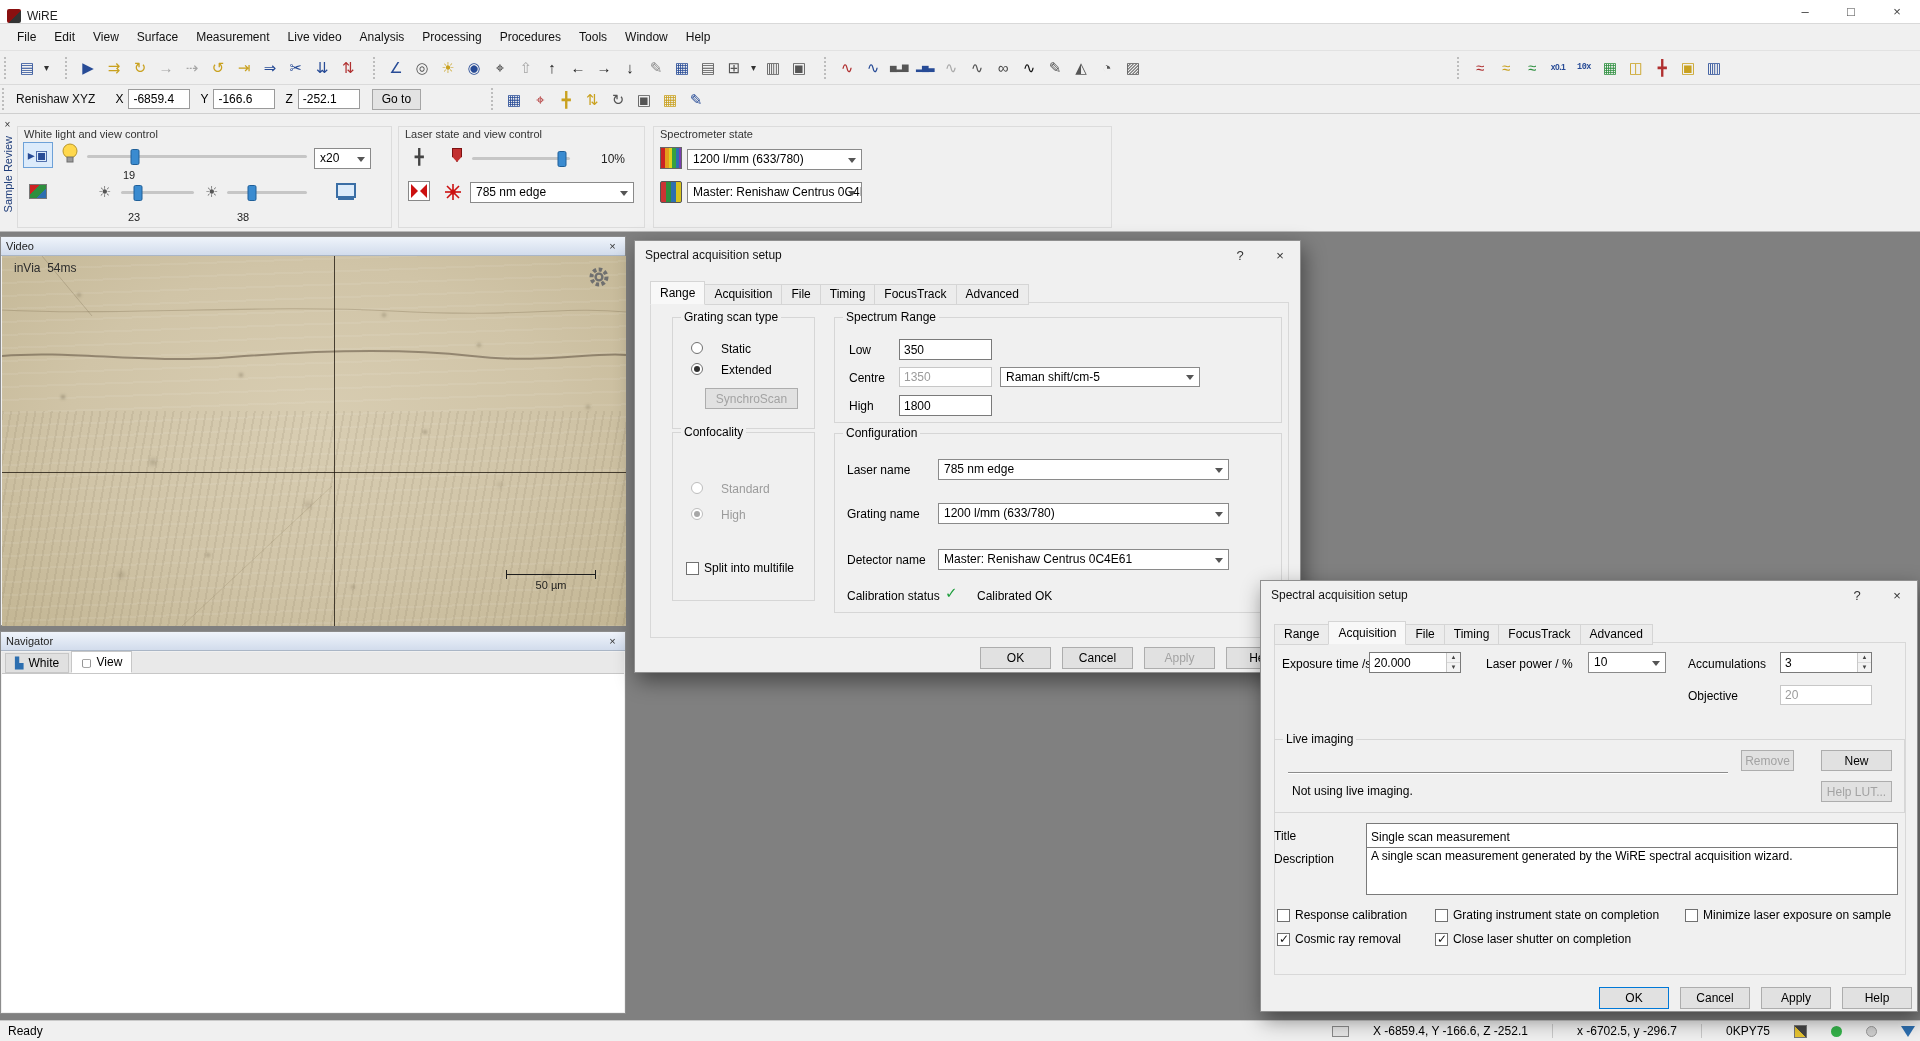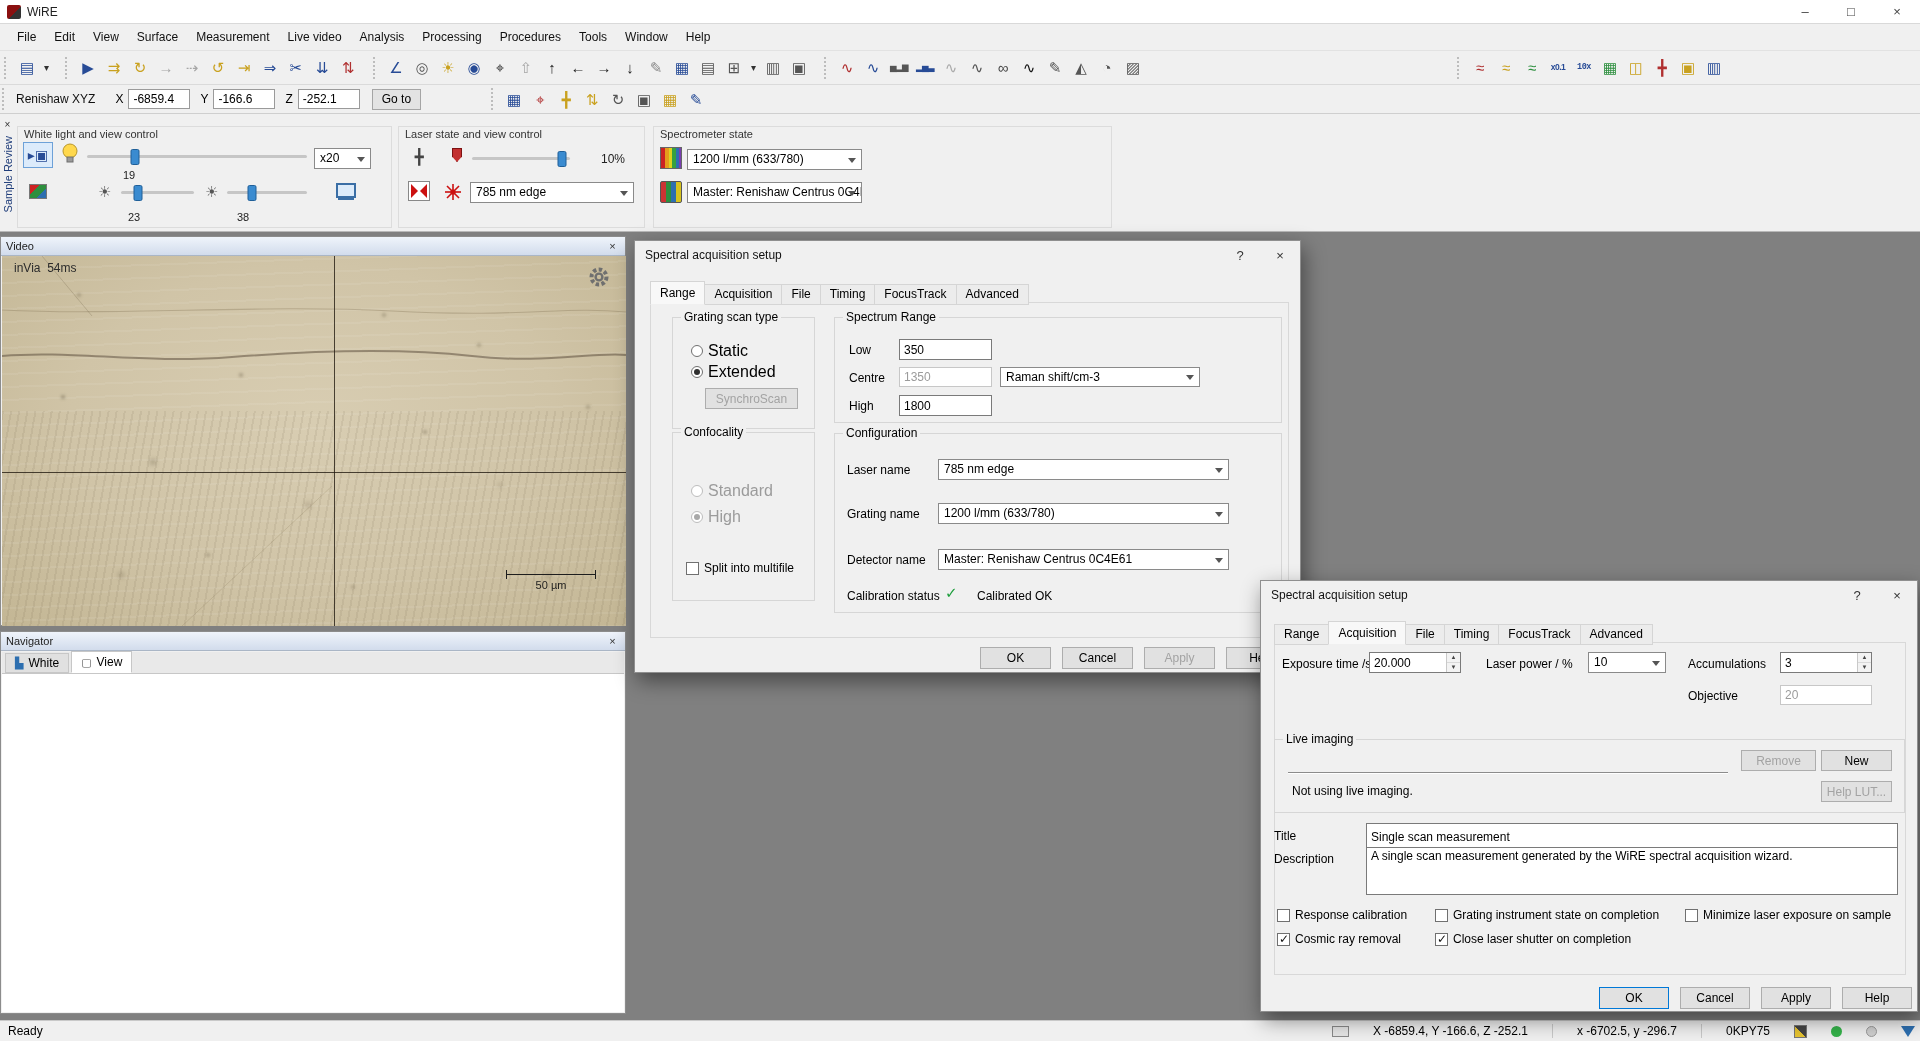--- a/index.html
+++ b/index.html
@@ -2,21 +2,21 @@
 <html><head>
 <meta charset="utf-8">
 <style>
   *{margin:0;padding:0;box-sizing:border-box}
   html,body{width:1920px;height:1041px;overflow:hidden}
   body{font-family:"Liberation Sans","DejaVu Sans",sans-serif;font-size:12px;color:#000;background:#808080}
   .screen{position:relative;width:1920px;height:1041px;background:#808080;overflow:hidden}
   .ab{position:absolute}
 
   
-  .titlebar{position:absolute;left:0;top:0;width:100%;height:24px;background:#ffffff;display:flex;align-items:center;border-bottom:1px solid #d9d9d9}
+  .titlebar{position:absolute;left:0;top:0;width:100%;height:24px;background:#ffffff;display:flex;align-items:flex-end;border-bottom:1px solid #d9d9d9}
   .app-icon{width:14px;height:14px;margin:0 6px 0 7px;background:linear-gradient(135deg,#8a1010 0 55%,#333 55% 100%);border-radius:2px}
   .app-title{font-size:12px;color:#222}
   .win-controls{margin-left:auto;display:flex;height:100%}
   .win-btn{width:46px;height:100%;display:flex;align-items:center;justify-content:center;font-size:13px;color:#444}
 
   .menubar{position:absolute;left:0;top:24px;width:100%;height:27px;background:#f0f0f0;display:flex;align-items:center;padding-left:8px;border-bottom:1px solid #e2e2e2}
   .menu-item{padding:5px 9px;font-size:12px;color:#111}
 
   .toolbar-main{position:absolute;left:0;top:51px;width:100%;height:34px;background:#f0f0f0;display:flex;align-items:center;border-bottom:1px solid #dadada;padding-left:4px}
   .tb-group{display:flex;align-items:center;margin-right:12px}
@@ -91,21 +91,21 @@
   .tab-page{position:absolute;border:1px solid #d8d8d8;background:#f0f0f0}
   .gbox{position:absolute;border:1px solid #d6d6d6}
   .gbox-title{position:absolute;top:-8px;left:8px;background:#f0f0f0;padding:0 3px;font-size:12px;white-space:nowrap}
   .lbl{position:absolute;font-size:12px;white-space:nowrap;color:#000}
   .tin{position:absolute;background:#fff;border:1px solid #7a7a7a;font-size:12px;padding:1px 4px;font-family:inherit;color:#000}
   input.tin{outline:none}
   .tin.disabled{color:#9b9b9b;border-color:#c7c7c7}
   .btn{position:absolute;background:#e1e1e1;border:1px solid #adadad;font-size:12px;text-align:center;font-family:inherit;color:#000}
   .btn.disabled{color:#a3a3a3}
   .btn.default{border:1px solid #0078d7}
-  .radio{position:absolute;display:flex;align-items:center;font-size:16px;gap:5px}
+  .radio{position:absolute;display:flex;font-size:12px;gap:18px}
   .radio .rdot{width:12px;height:12px;border:1px solid #707070;border-radius:50%;background:#fff;position:relative;flex:none}
   .radio.selected .rdot::after{content:"";position:absolute;left:2px;top:2px;width:6px;height:6px;border-radius:50%;background:#2f2f2f}
   .radio.disabled{color:#9b9b9b}
   .radio.disabled .rdot{border-color:#bdbdbd}
   .radio.disabled.selected .rdot::after{background:#a8a8a8}
   .chk{position:absolute;display:flex;align-items:center;font-size:12px;gap:5px}
   .chk .cbox{width:13px;height:13px;border:1px solid #707070;background:#fff;position:relative;flex:none}
   .chk .cbox.checked::after{content:"✓";position:absolute;left:1px;top:-2px;font-size:12px;color:#111}
   .spin{position:absolute;background:#fff;border:1px solid #7a7a7a}
   .spin input{position:absolute;left:0;top:0;bottom:0;width:calc(100% - 15px);border:none;outline:none;font-size:12px;padding:1px 4px;font-family:inherit;background:transparent}
@@ -420,21 +420,21 @@
       <button class="btn disabled" style="left:32px;top:70px;width:93px;height:21px">SynchroScan</button>
     </div>
 
     <div class="gbox" style="left:199px;top:76px;width:448px;height:106px">
       <span class="gbox-title">Spectrum Range</span>
       <span class="lbl" style="left:14px;top:25px">Low</span>
       <input class="tin" style="left: 64px; top: 21px; width: 93px; height: 21px;" value="350">
       <span class="lbl" style="left:14px;top:53px">Centre</span>
       <input class="tin disabled" style="left: 64px; top: 49px; width: 93px; height: 20px;" value="1350">
       <div class="combo" style="left:165px;top:49px;width:200px;height:20px">
-        <span>Raman shift/cm-3</span>
+        <span>Raman shift/cm-5</span>
         <span class="caret"></span>
       </div>
       <span class="lbl" style="left:14px;top:81px">High</span>
       <input class="tin" style="left: 64px; top: 77px; width: 93px; height: 21px;" value="1800">
     </div>
 
     <div class="gbox" style="left:37px;top:191px;width:143px;height:169px">
       <span class="gbox-title">Confocality</span>
       <label class="radio disabled" style="left:18px;top:49px">
         <span class="rdot"></span>
@@ -517,21 +517,21 @@
           <span class="sb">▼</span>
         </span>
     </div>
     <span class="lbl" style="left:427px;top:108px">Objective</span>
     <input class="tin disabled" style="left: 519px; top: 104px; width: 92px; height: 20px;" value="20">
 
     <div class="gbox" style="left:13px;top:158px;width:631px;height:74px">
       <span class="gbox-title">Live imaging</span>
       <div class="hline" style="left:13px;top:32px;width:440px"></div>
       <span class="lbl" style="left:17px;top:44px">Not using live imaging.</span>
-      <button class="btn disabled" style="left:466px;top:10px;width:75px;height:21px">Remove</button>
+      <button class="btn disabled" style="left:466px;top:10px;width:53px;height:21px">Remove</button>
       <button class="btn" style="left:546px;top:10px;width:71px;height:21px">New</button>
       <button class="btn disabled" style="left:546px;top:41px;width:71px;height:21px">Help LUT...</button>
     </div>
 
     <span class="lbl" style="left:13px;top:248px">Title</span>
     <input class="tin" style="left: 105px; top: 242px; width: 532px; height: 28px;" value="Single scan measurement">
     <span class="lbl" style="left:13px;top:271px">Description</span>
     <textarea class="tin" style="left: 105px; top: 266px; width: 532px; height: 48px;">A single scan measurement generated by the WiRE spectral acquisition wizard.</textarea>
 
     <label class="chk" style="left:16px;top:327px">

